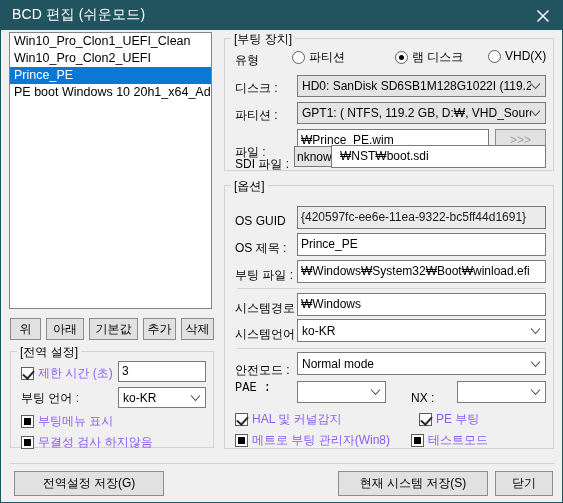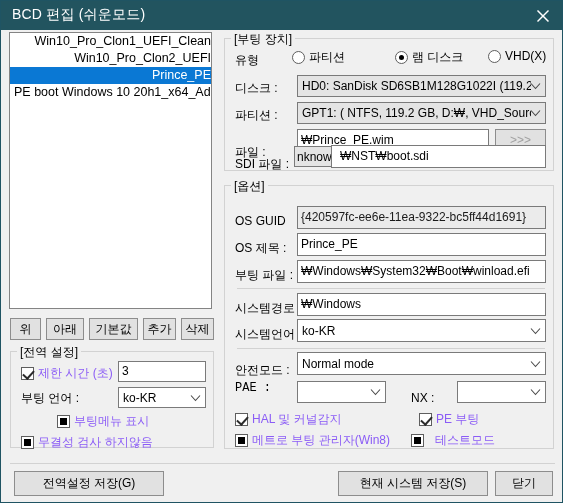--- a/index.html
+++ b/index.html
@@ -203,21 +203,20 @@
 
   
   #listbox {
     position: absolute;
     left: 8px; top: 31px;
     width: 203px; height: 277px;
     box-sizing: border-box;
     border: 1px solid #848484;
     background: #ffffff;
     overflow: hidden;
-    text-align: right;
   }
   .li {
     height: 17px;
     line-height: 17px;
     padding-left: 4px;
     font-size: 12.5px;
     color: #000;
     white-space: nowrap;
     cursor: default;
   }
@@ -261,21 +260,21 @@
   <div class="txt" style="left:117px; top:360px; width:88px; height:21px; line-height:19px;">3</div>
 
   <div class="lbl" style="left:20px; top:390px;">부팅 언어 :</div>
   <div class="combo" style="left:117px; top:386px; width:88px; height:21px;">
     <span class="cval">ko-KR</span>
     <svg class="carrow" viewBox="0 0 11 9">
       <path d="M1 2 L5.5 7 L10 2" fill="none" stroke="#4a4a4a" stroke-width="1.1"></path>
     </svg>
   </div>
 
-  <div class="chk" style="left:20px; top:412px;margin-left:36px;">
+  <div class="chk" style="left:20px; top:412px;">
     <span class="box sq"></span>
     <span class="ctxt">부팅메뉴 표시</span>
   </div>
   <div class="chk" style="left:20px; top:433px;justify-content:flex-end;">
     <span class="box sq"></span>
     <span class="ctxt">무결성 검사 하지않음</span>
   </div>
 
   <div class="grp" style="left:223px; top:37px; width:330px; height:133px;"></div>
   <div class="grp-cap" style="left:230px; top:30px;">[부팅 장치]</div>
@@ -377,21 +376,21 @@
     <span class="ctxt">HAL 및 커널감지</span>
   </div>
   <div class="chk" style="left:410px; top:410px;padding-left:8px;">
     <span class="box tick"></span>
     <span class="ctxt">PE 부팅</span>
   </div>
   <div class="chk" style="left:234px; top:431px;">
     <span class="box sq"></span>
     <span class="ctxt">메트로 부팅 관리자(Win8)</span>
   </div>
-  <div class="chk" style="left:410px; top:431px;gap:7px;">
+  <div class="chk" style="left:410px; top:431px;">
     <span class="box sq"></span>
     <span class="ctxt">테스트모드</span>
   </div>
 
   <div class="divider" style="left:9px; top:462px; width:545px;"></div>
 
   <div class="btn" style="left:13px;  top:470px; width:150px; height:25px;">전역설정 저장(G)</div>
   <div class="btn" style="left:337px; top:470px; width:150px; height:25px;">현재 시스템 저장(S)</div>
   <div class="btn" style="left:494px; top:470px; width:58px;  height:25px;">닫기</div>
 

